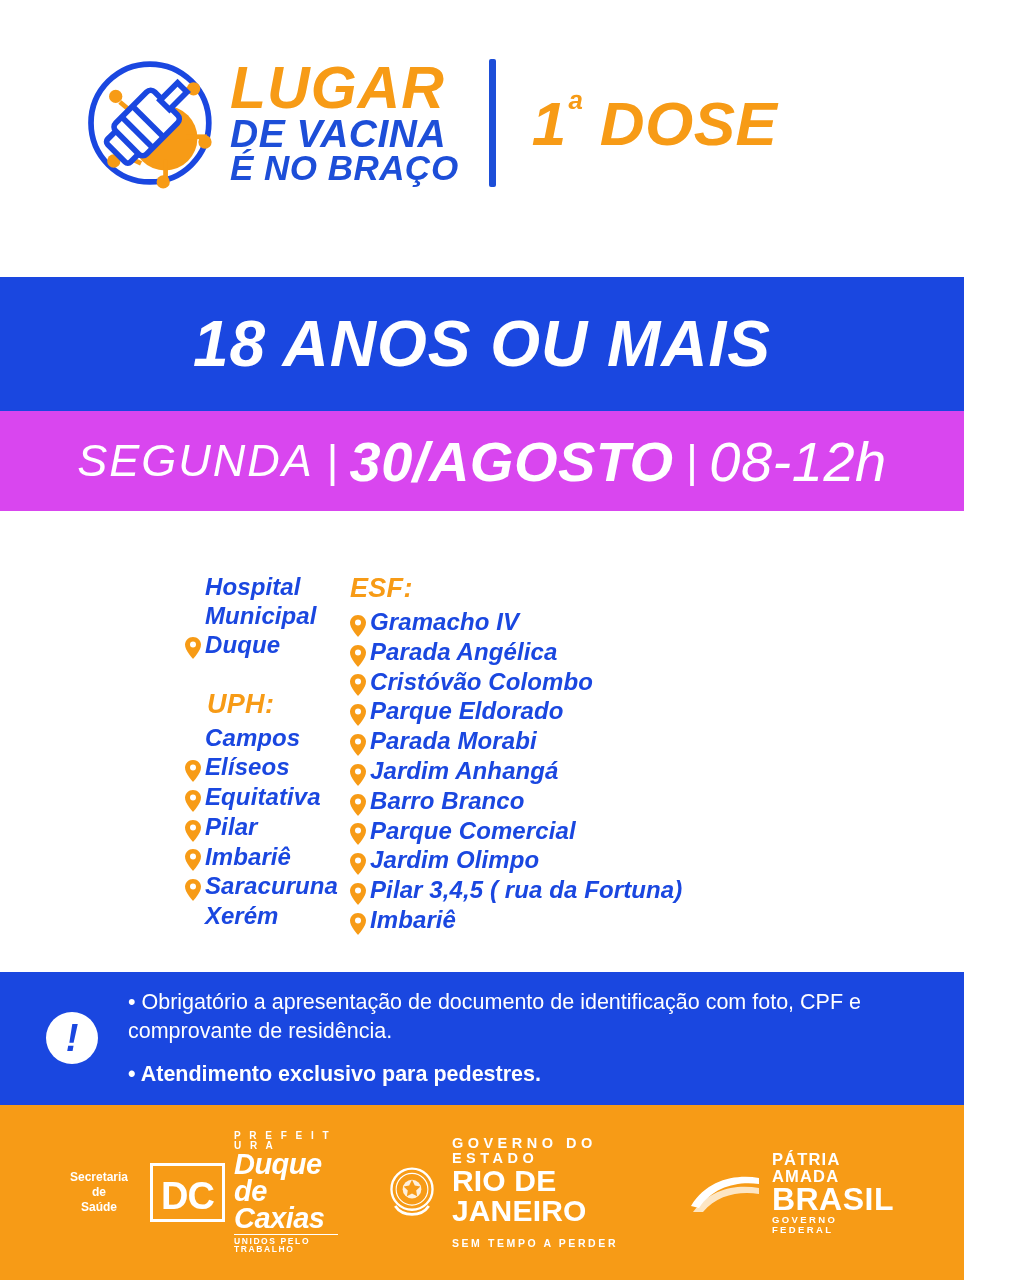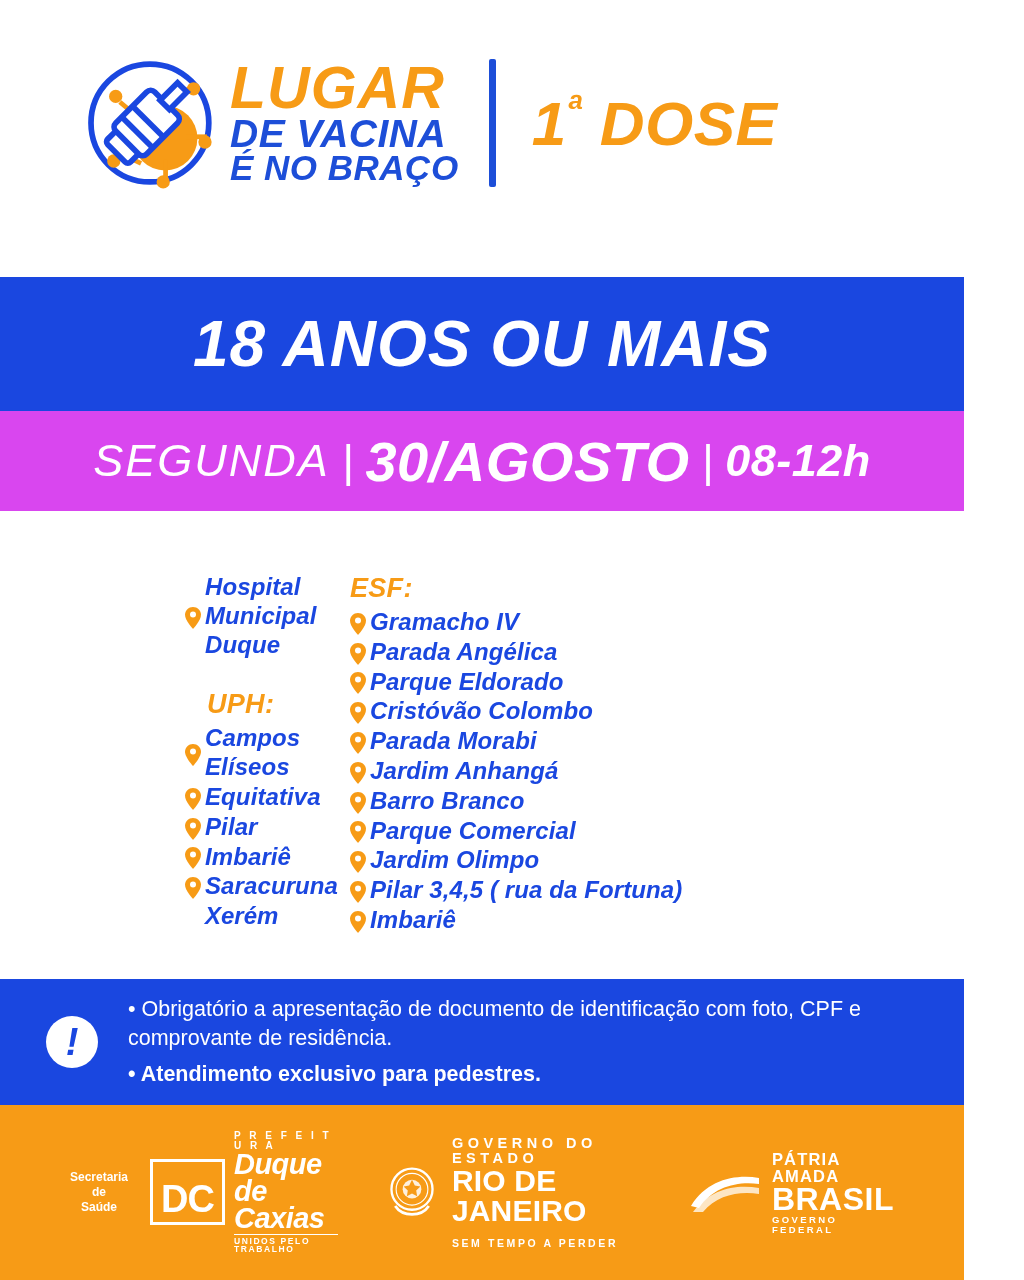--- a/index.html
+++ b/index.html
@@ -126,22 +126,22 @@
     font-size: 45px;
     font-weight: 300;
     padding: 0 12px;
   }
   .date-main {
     font-size: 56px;
     font-weight: bold;
     letter-spacing: 0.5px;
   }
   .date-time {
-    font-size: 45px;
-    font-weight: 700;
+    font-size: 56px;
+    font-weight: 400;
     letter-spacing: 0.5px;
     text-align: right;
   }
 
   
   .locations {
     flex: 1;
     display: flex;
     padding: 62px 0 0 0;
     box-sizing: border-box;
@@ -163,21 +163,21 @@
     font-style: italic;
     letter-spacing: 0.3px;
     margin: 0 0 4px 0;
   }
   .group-title.uph {
     margin-top: 30px;
     padding-left: 22px;
   }
   .item {
     display: flex;
-    align-items: center;
+    align-items: flex-end;
     margin-bottom: 1px;
   }
   .pin {
     width: 16px;
     height: 22px;
     flex: none;
     margin-right: 4px;
     margin-top: 3px;
   }
   .item-label {
@@ -228,21 +228,21 @@
   .notice-line1 {
     font-size: 21.5px;
     line-height: 1.35;
     font-weight: 400;
     max-width: 850px;
   }
   .notice-line2 {
     font-size: 21.5px;
     line-height: 1.35;
     font-weight: bold;
-    margin-top: 6px;
+    margin-top: 14px;
   }
 
   
   .footer {
     background: #f79b16;
     height: 175px;
     display: flex;
     align-items: center;
     justify-content: center;
     gap: 46px;
@@ -256,21 +256,21 @@
   }
   .sec-saude {
     font-size: 12px;
     font-weight: bold;
     line-height: 1.25;
     text-align: center;
     margin-right: 22px;
   }
   .dc-badge {
     border: 3px solid #ffffff;
-    padding: 18px 8px 4px;
+    padding: 11px 8px 4px;
     font-size: 38px;
     font-weight: bold;
     line-height: 1;
     letter-spacing: -1px;
     margin-right: 9px;
   }
   .duque-txt {
     line-height: 1.0;
   }
   .duque-pref {
@@ -465,28 +465,28 @@
             <path d="M8 0C3.6 0 0 3.5 0 7.8 0 13.5 8 22 8 22s8-8.5 8-14.2C16 3.5 12.4 0 8 0z" fill="#f79b16"></path>
             <circle cx="8" cy="7.6" r="3" fill="#ffffff"></circle>
           </svg>
         <span class="item-label">Parada Angélica</span>
       </div>
       <div class="item">
         <svg class="pin" viewBox="0 0 16 22">
             <path d="M8 0C3.6 0 0 3.5 0 7.8 0 13.5 8 22 8 22s8-8.5 8-14.2C16 3.5 12.4 0 8 0z" fill="#f79b16"></path>
             <circle cx="8" cy="7.6" r="3" fill="#ffffff"></circle>
           </svg>
+        <span class="item-label">Cristóvão Colombo</span>
+      </div>
+      <div class="item">
+        <svg class="pin" viewBox="0 0 16 22">
+            <path d="M8 0C3.6 0 0 3.5 0 7.8 0 13.5 8 22 8 22s8-8.5 8-14.2C16 3.5 12.4 0 8 0z" fill="#f79b16"></path>
+            <circle cx="8" cy="7.6" r="3" fill="#ffffff"></circle>
+          </svg>
         <span class="item-label">Parque Eldorado</span>
-      </div>
-      <div class="item">
-        <svg class="pin" viewBox="0 0 16 22">
-            <path d="M8 0C3.6 0 0 3.5 0 7.8 0 13.5 8 22 8 22s8-8.5 8-14.2C16 3.5 12.4 0 8 0z" fill="#f79b16"></path>
-            <circle cx="8" cy="7.6" r="3" fill="#ffffff"></circle>
-          </svg>
-        <span class="item-label">Cristóvão Colombo</span>
       </div>
       <div class="item">
         <svg class="pin" viewBox="0 0 16 22">
             <path d="M8 0C3.6 0 0 3.5 0 7.8 0 13.5 8 22 8 22s8-8.5 8-14.2C16 3.5 12.4 0 8 0z" fill="#f79b16"></path>
             <circle cx="8" cy="7.6" r="3" fill="#ffffff"></circle>
           </svg>
         <span class="item-label">Parada Morabi</span>
       </div>
       <div class="item">
         <svg class="pin" viewBox="0 0 16 22">

